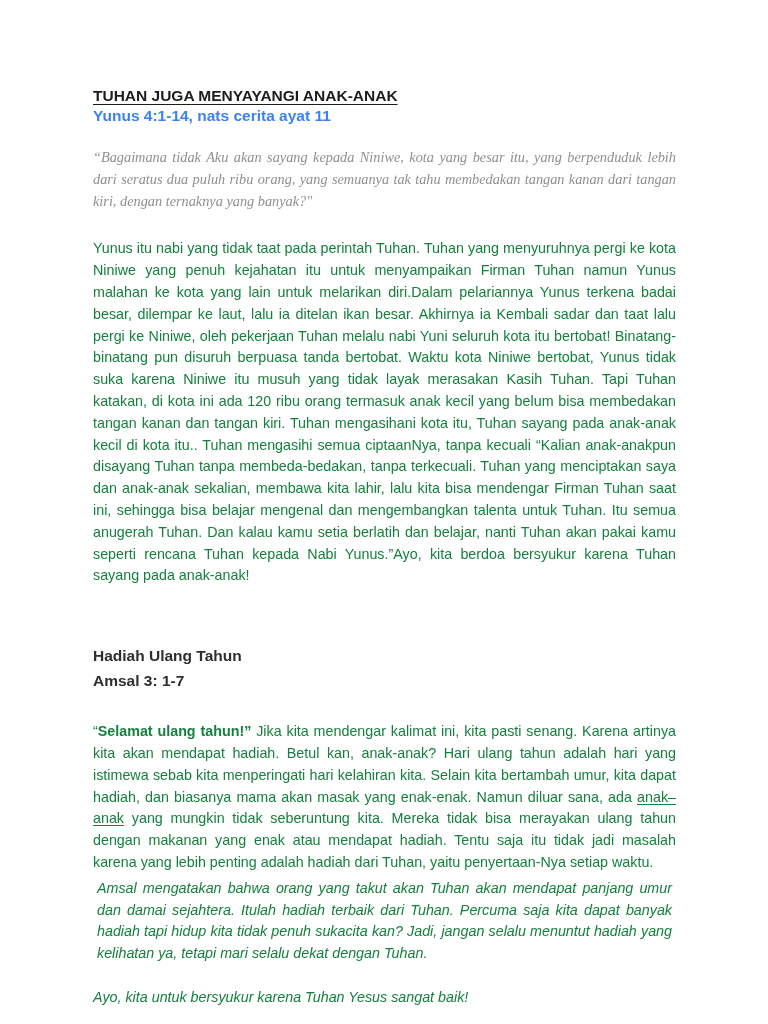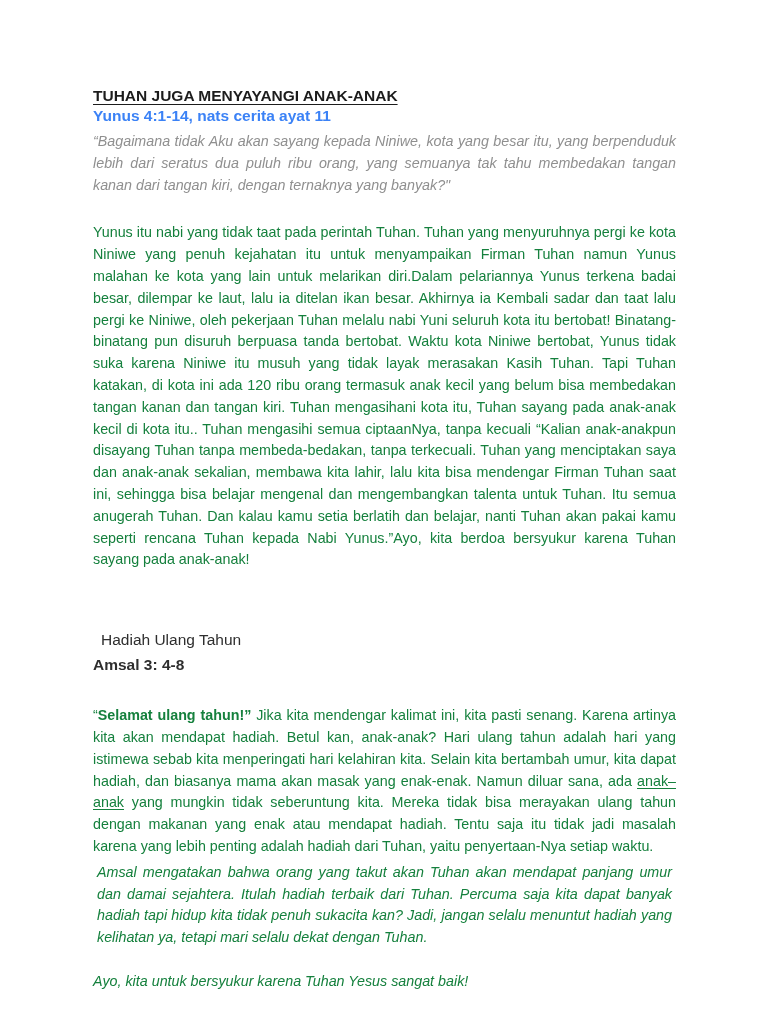--- a/index.html
+++ b/index.html
@@ -27,39 +27,40 @@
     text-underline-offset: 3px;
   }
   .h-sub {
     margin: 0;
     font-size: 15.5px;
     line-height: 20px;
     font-weight: bold;
     color: #3b82f6;
   }
   .quote {
-    margin: 5px 0 0 0;
+    margin: 21px 0 0 0;
     font-size: 14.3px;
     line-height: 21.8px;
     font-style: italic;
     color: #8f8f8f;
     text-align: justify;
+    font-family: Liberation Serif, serif;
   }
   .body-par {
     margin: 26px 0 0 0;
     font-size: 14.3px;
     line-height: 21.8px;
     color: #15803d;
     text-align: justify;
   }
   .sec2-title {
-    margin: 56px 0 0 8px;
+    margin: 56px 0 0 0;
     font-size: 15.5px;
     line-height: 25px;
-    font-weight: normal;
+    font-weight: bold;
     color: #2e2e2e;
   }
   .sec2-sub {
     margin: 0;
     font-size: 15.5px;
     line-height: 25px;
     font-weight: bold;
     color: #2e2e2e;
   }
   .par2 {
@@ -84,21 +85,21 @@
 
   <section>
     <h1 class="h-title">TUHAN JUGA MENYAYANGI ANAK-ANAK</h1>
     <h2 class="h-sub">Yunus 4:1-14, nats cerita ayat 11</h2>
     <p class="quote">“Bagaimana tidak Aku akan sayang kepada Niniwe, kota yang besar itu, yang berpenduduk lebih dari seratus dua puluh ribu orang, yang semuanya tak tahu membedakan tangan kanan dari tangan kiri, dengan ternaknya yang banyak?"</p>
     <p class="body-par">Yunus itu nabi yang tidak taat pada perintah Tuhan. Tuhan yang menyuruhnya pergi ke kota Niniwe yang penuh kejahatan itu untuk menyampaikan Firman Tuhan namun Yunus malahan ke kota yang lain untuk melarikan diri.Dalam pelariannya Yunus terkena badai besar, dilempar ke laut, lalu ia ditelan ikan besar. Akhirnya ia Kembali sadar dan taat lalu pergi ke Niniwe, oleh pekerjaan Tuhan melalu nabi Yuni seluruh kota itu bertobat! Binatang-binatang pun disuruh berpuasa tanda bertobat. Waktu kota Niniwe bertobat, Yunus tidak suka karena Niniwe itu musuh yang tidak layak merasakan Kasih Tuhan. Tapi Tuhan katakan, di kota ini ada 120 ribu orang termasuk anak kecil yang belum bisa membedakan tangan kanan dan tangan kiri. Tuhan mengasihani kota itu, Tuhan sayang pada anak-anak kecil di kota itu.. Tuhan mengasihi semua ciptaanNya, tanpa kecuali “Kalian anak-anakpun disayang Tuhan tanpa membeda-bedakan, tanpa terkecuali. Tuhan yang menciptakan saya dan anak-anak sekalian, membawa kita lahir, lalu kita bisa mendengar Firman Tuhan saat ini, sehingga bisa belajar mengenal dan mengembangkan talenta untuk Tuhan. Itu semua anugerah Tuhan. Dan kalau  kamu setia berlatih dan belajar, nanti Tuhan akan pakai kamu seperti rencana Tuhan kepada Nabi Yunus.”Ayo, kita berdoa bersyukur karena Tuhan sayang pada anak-anak!</p>
   </section>
 
   <section>
     <h1 class="sec2-title">Hadiah Ulang Tahun</h1>
-    <h2 class="sec2-sub">Amsal 3: 4-8</h2>
+    <h2 class="sec2-sub">Amsal 3: 1-7</h2>
 
     <p class="body-par par2"><span>“</span><span class="bold-run">Selamat ulang tahun!”</span><span> Jika kita mendengar kalimat ini, kita pasti senang. Karena artinya kita akan mendapat hadiah. Betul kan, anak-anak? Hari ulang tahun adalah hari yang istimewa sebab kita menperingati hari kelahiran kita. Selain kita bertambah umur, kita dapat hadiah, dan biasanya mama akan masak yang enak-enak. Namun diluar sana, ada </span><span class="underline-run">anak–anak</span><span> yang mungkin tidak seberuntung kita. Mereka tidak bisa merayakan ulang tahun dengan makanan yang enak atau mendapat hadiah. Tentu saja itu tidak jadi masalah karena yang lebih penting adalah hadiah dari Tuhan, yaitu penyertaan-Nya setiap waktu.</span></p>
 
     <p class="body-par italic-par">Amsal mengatakan bahwa orang yang takut akan Tuhan akan mendapat panjang umur dan damai sejahtera. Itulah hadiah terbaik dari Tuhan. Percuma saja kita dapat banyak hadiah tapi hidup kita tidak penuh sukacita kan? Jadi, jangan selalu menuntut hadiah yang kelihatan ya, tetapi mari selalu dekat dengan Tuhan.</p>
 
     <p class="body-par closing-par">Ayo, kita untuk bersyukur karena Tuhan Yesus sangat baik!</p>
   </section>
 
 </div>
 

